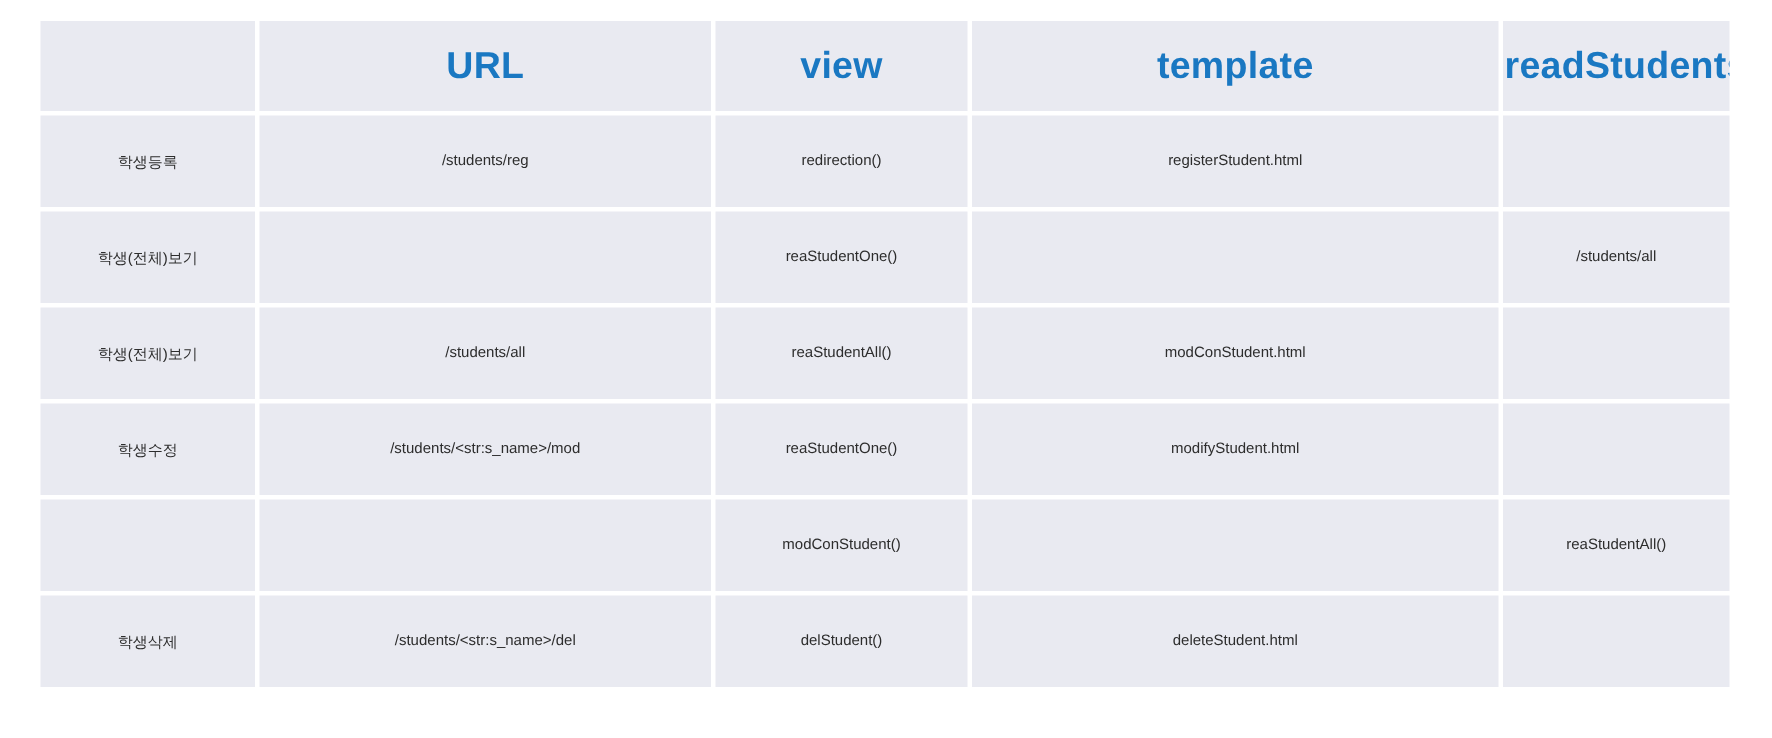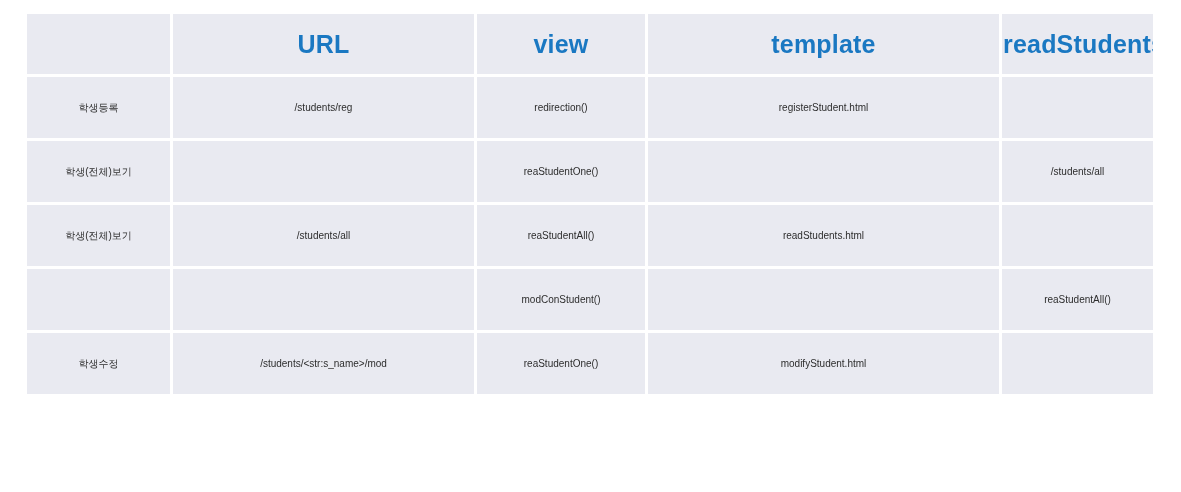--- a/index.html
+++ b/index.html
@@ -85,32 +85,39 @@
         <td class="cell-action">학생(전체)보기</td>
         <td></td>
         <td>reaStudentOne()</td>
         <td></td>
         <td>/students/all</td>
       </tr>
       <tr>
         <td class="cell-action">학생(전체)보기</td>
         <td>/students/all</td>
         <td>reaStudentAll()</td>
-        <td>readStudents.html</td>
+        <td>modConStudent.html</td>
+        <td></td>
+      </tr>
+      <tr>
+        <td class="cell-action">학생수정</td>
+        <td>/students/&lt;str:s_name&gt;/mod</td>
+        <td>reaStudentOne()</td>
+        <td>modifyStudent.html</td>
         <td></td>
       </tr>
       <tr>
         <td class="cell-action"></td>
         <td></td>
         <td>modConStudent()</td>
         <td></td>
         <td>reaStudentAll()</td>
       </tr>
       <tr>
-        <td class="cell-action">학생수정</td>
-        <td>/students/&lt;str:s_name&gt;/mod</td>
-        <td>reaStudentOne()</td>
-        <td>modifyStudent.html</td>
+        <td class="cell-action">학생삭제</td>
+        <td>/students/&lt;str:s_name&gt;/del</td>
+        <td>delStudent()</td>
+        <td>deleteStudent.html</td>
         <td></td>
       </tr>
     </tbody>
   </table>
 </div>
 
 </body></html>

